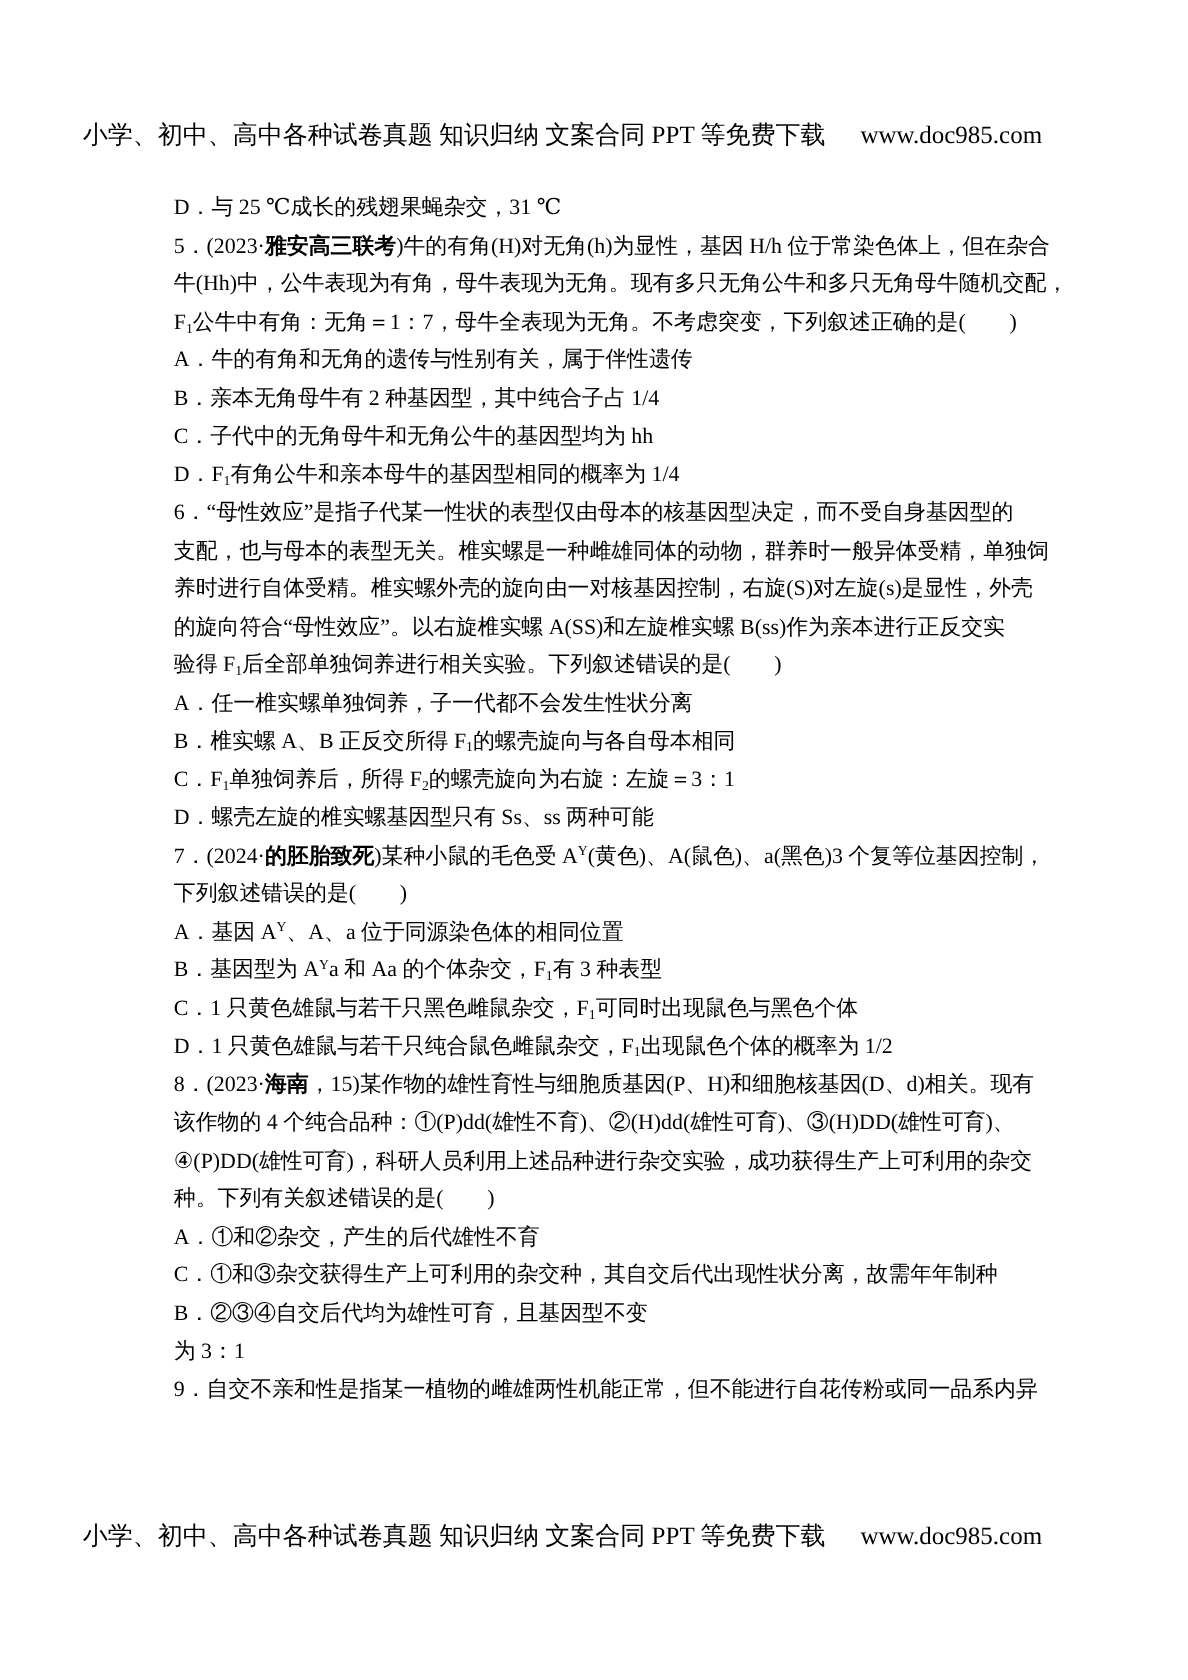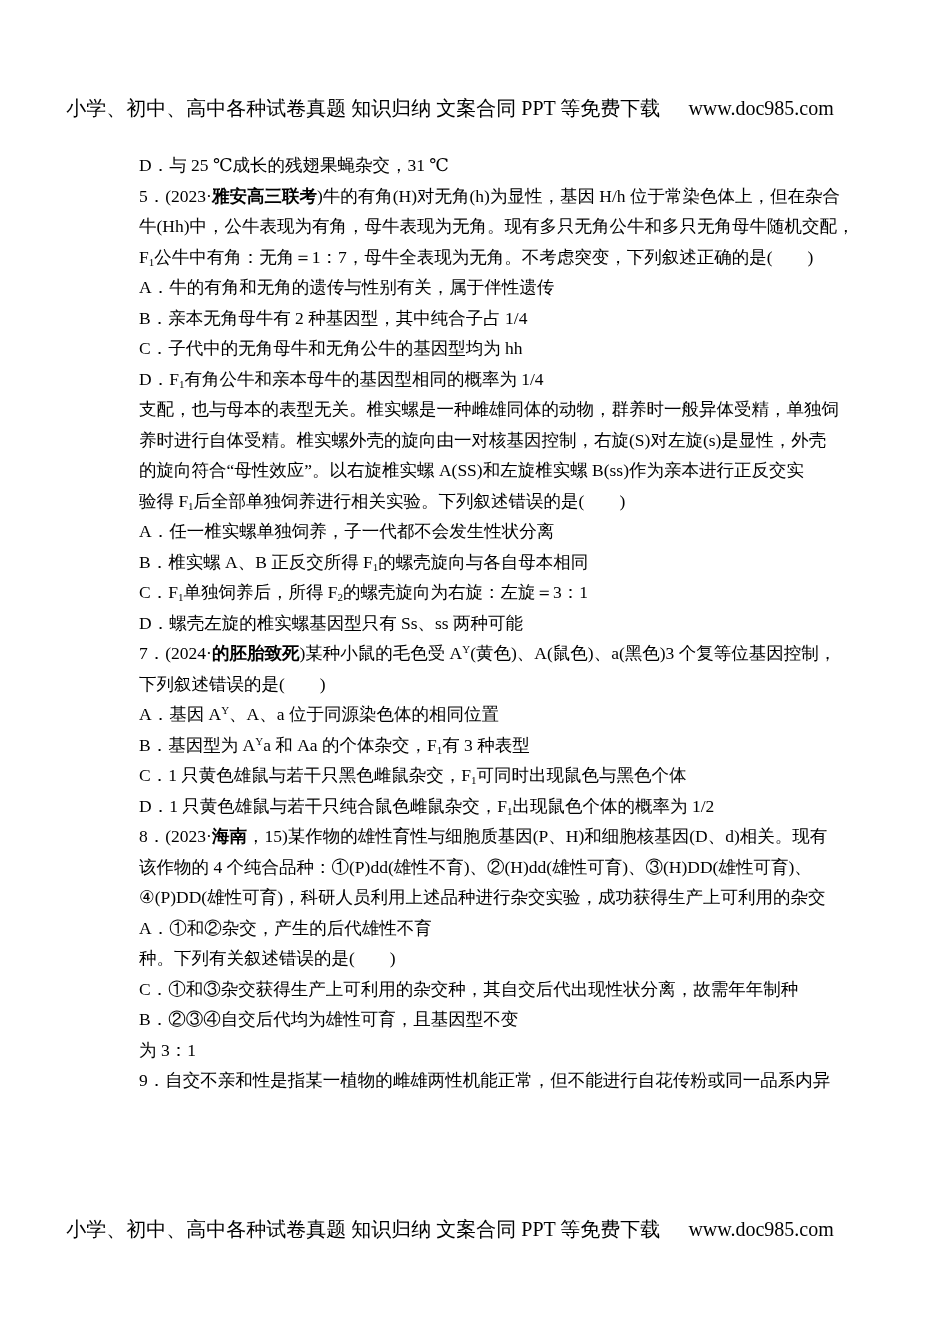--- a/index.html
+++ b/index.html
@@ -39,39 +39,40 @@
 
 <div id="content">
     <div class="line"><span class="seg-n">D．与 25 ℃成长的残翅果蝇杂交，31 ℃</span></div>
     <div class="line"><span class="seg-n">5．(2023·</span><span class="seg-b">雅安高三联考</span><span class="seg-n">)牛的有角(H)对无角(h)为显性，基因 H/h 位于常染色体上，但在杂合</span></div>
     <div class="line"><span class="seg-n">牛(Hh)中，公牛表现为有角，母牛表现为无角。现有多只无角公牛和多只无角母牛随机交配，</span></div>
     <div class="line"><span class="seg-n">F</span><span class="seg-sub">1</span><span class="seg-n">公牛中有角：无角＝1：7，母牛全表现为无角。不考虑突变，下列叙述正确的是(　　)</span></div>
     <div class="line"><span class="seg-n">A．牛的有角和无角的遗传与性别有关，属于伴性遗传</span></div>
     <div class="line"><span class="seg-n">B．亲本无角母牛有 2 种基因型，其中纯合子占 1/4</span></div>
     <div class="line"><span class="seg-n">C．子代中的无角母牛和无角公牛的基因型均为 hh</span></div>
     <div class="line"><span class="seg-n">D．F</span><span class="seg-sub">1</span><span class="seg-n">有角公牛和亲本母牛的基因型相同的概率为 1/4</span></div>
+    <div class="line"><span class="seg-n">6．“母性效应”是指子代某一性状的表型仅由母本的核基因型决定，而不受自身基因型的</span></div>
     <div class="line"><span class="seg-n">支配，也与母本的表型无关。椎实螺是一种雌雄同体的动物，群养时一般异体受精，单独饲</span></div>
     <div class="line"><span class="seg-n">养时进行自体受精。椎实螺外壳的旋向由一对核基因控制，右旋(S)对左旋(s)是显性，外壳</span></div>
     <div class="line"><span class="seg-n">的旋向符合“母性效应”。以右旋椎实螺 A(SS)和左旋椎实螺 B(ss)作为亲本进行正反交实</span></div>
     <div class="line"><span class="seg-n">验得 F</span><span class="seg-sub">1</span><span class="seg-n">后全部单独饲养进行相关实验。下列叙述错误的是(　　)</span></div>
     <div class="line"><span class="seg-n">A．任一椎实螺单独饲养，子一代都不会发生性状分离</span></div>
     <div class="line"><span class="seg-n">B．椎实螺 A、B 正反交所得 F</span><span class="seg-sub">1</span><span class="seg-n">的螺壳旋向与各自母本相同</span></div>
     <div class="line"><span class="seg-n">C．F</span><span class="seg-sub">1</span><span class="seg-n">单独饲养后，所得 F</span><span class="seg-sub">2</span><span class="seg-n">的螺壳旋向为右旋：左旋＝3：1</span></div>
     <div class="line"><span class="seg-n">D．螺壳左旋的椎实螺基因型只有 Ss、ss 两种可能</span></div>
     <div class="line"><span class="seg-n">7．(2024·</span><span class="seg-b">的胚胎致死</span><span class="seg-n">)某种小鼠的毛色受 A</span><span class="seg-sup">Y</span><span class="seg-n">(黄色)、A(鼠色)、a(黑色)3 个复等位基因控制，</span></div>
     <div class="line"><span class="seg-n">下列叙述错误的是(　　)</span></div>
     <div class="line"><span class="seg-n">A．基因 A</span><span class="seg-sup">Y</span><span class="seg-n">、A、a 位于同源染色体的相同位置</span></div>
     <div class="line"><span class="seg-n">B．基因型为 A</span><span class="seg-sup">Y</span><span class="seg-n">a 和 Aa 的个体杂交，F</span><span class="seg-sub">1</span><span class="seg-n">有 3 种表型</span></div>
     <div class="line"><span class="seg-n">C．1 只黄色雄鼠与若干只黑色雌鼠杂交，F</span><span class="seg-sub">1</span><span class="seg-n">可同时出现鼠色与黑色个体</span></div>
     <div class="line"><span class="seg-n">D．1 只黄色雄鼠与若干只纯合鼠色雌鼠杂交，F</span><span class="seg-sub">1</span><span class="seg-n">出现鼠色个体的概率为 1/2</span></div>
     <div class="line"><span class="seg-n">8．(2023·</span><span class="seg-b">海南</span><span class="seg-n">，15)某作物的雄性育性与细胞质基因(P、H)和细胞核基因(D、d)相关。现有</span></div>
     <div class="line"><span class="seg-n">该作物的 4 个纯合品种：①(P)dd(雄性不育)、②(H)dd(雄性可育)、③(H)DD(雄性可育)、</span></div>
     <div class="line"><span class="seg-n">④(P)DD(雄性可育)，科研人员利用上述品种进行杂交实验，成功获得生产上可利用的杂交</span></div>
+    <div class="line"><span class="seg-n">种。下列有关叙述错误的是(　　)</span></div>
     <div class="line"><span class="seg-n">A．①和②杂交，产生的后代雄性不育</span></div>
-    <div class="line"><span class="seg-n">种。下列有关叙述错误的是(　　)</span></div>
     <div class="line"><span class="seg-n">C．①和③杂交获得生产上可利用的杂交种，其自交后代出现性状分离，故需年年制种</span></div>
     <div class="line"><span class="seg-n">B．②③④自交后代均为雄性可育，且基因型不变</span></div>
     <div class="line"><span class="seg-n">为 3：1</span></div>
     <div class="line"><span class="seg-n">9．自交不亲和性是指某一植物的雌雄两性机能正常，但不能进行自花传粉或同一品系内异</span></div>
   </div>
 
 <div class="band band-footer">
   <span>小学、初中、高中各种试卷真题 知识归纳 文案合同 PPT 等免费下载</span><span class="url">www.doc985.com</span>
 </div>
 

